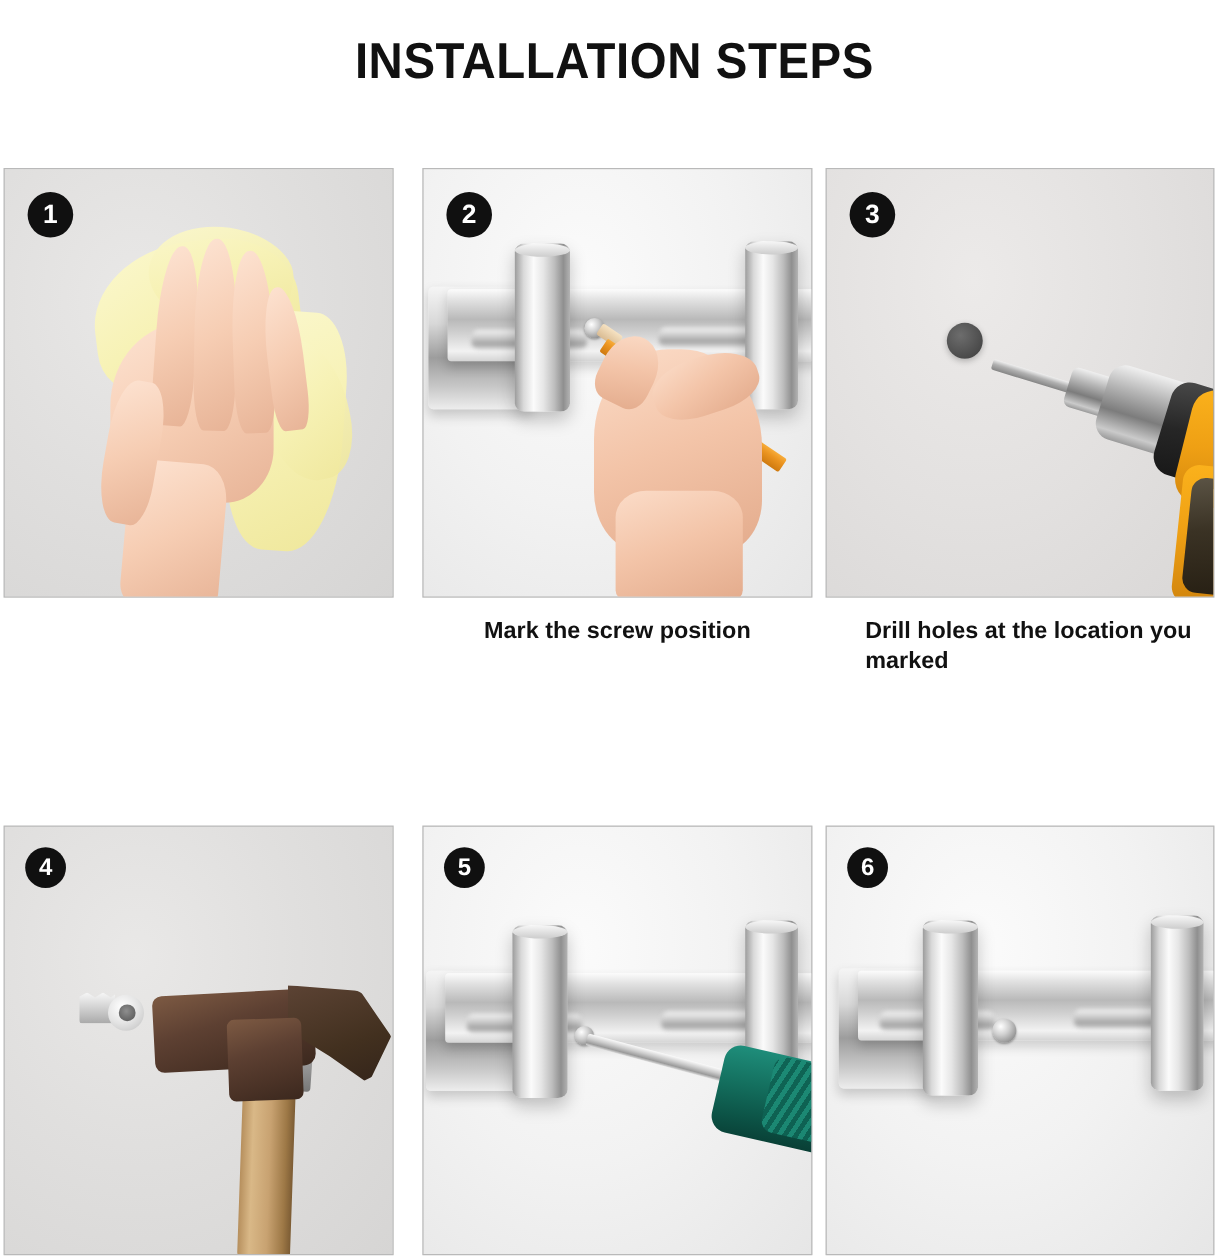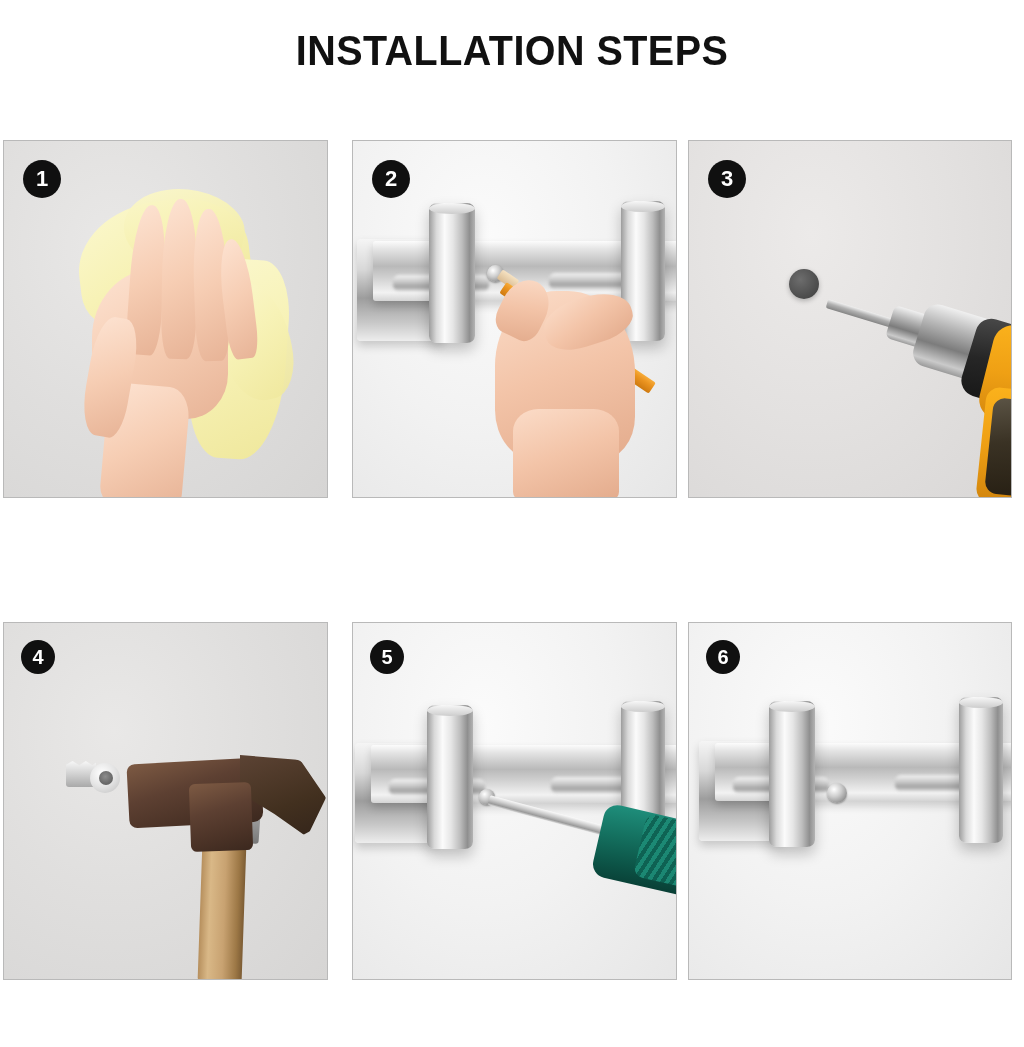--- a/index.html
+++ b/index.html
@@ -311,38 +311,40 @@
         <div class="pencil-tip" style="left:145px;top:133px;width:20px;height:11px;transform:rotate(34deg);border-radius:2px;"></div>
         <div class="pencil-body" style="left:150px;top:140px;width:180px;height:13px;transform:rotate(34deg);transform-origin:0 50%;border-radius:2px;"></div>
 
         <div class="skin" style="left:142px;top:150px;width:140px;height:170px;border-radius:44% 48% 26% 30%;"></div>
         <div class="skin" style="left:148px;top:138px;width:46px;height:60px;border-radius:50% 50% 30% 30%;transform:rotate(26deg);"></div>
         <div class="skin" style="left:190px;top:156px;width:90px;height:48px;border-radius:44% 50% 40% 40%;transform:rotate(-18deg);"></div>
         <div class="skin" style="left:160px;top:268px;width:106px;height:92px;border-radius:24% 24% 10% 10%;"></div>
 
         <div class="badge">2</div>
       </div>
+      <div class="caption cap-center">Mark the screw position</div>
     </div>
 
     <div class="step-cell col3">
       <div class="photo">
         <div class="wall softgrey"></div>
 
         <div class="drilled-hole" style="left:100px;top:128px;width:30px;height:30px;"></div>
 
         <div class="drill-bit" style="left:138px;top:158px;width:78px;height:9px;transform:rotate(17deg);transform-origin:0 50%;border-radius:2px;"></div>
         <div class="drill-chuck" style="left:200px;top:170px;width:46px;height:34px;transform:rotate(17deg);border-radius:6px;"></div>
         <div class="drill-chuck" style="left:228px;top:172px;width:92px;height:64px;transform:rotate(17deg);border-radius:14px;"></div>
         <div class="drill-black" style="left:278px;top:186px;width:96px;height:80px;transform:rotate(17deg);border-radius:16px;"></div>
         <div class="drill-body-yellow" style="left:296px;top:192px;width:110px;height:96px;transform:rotate(14deg);border-radius:20px;"></div>
         <div class="drill-body-yellow" style="left:292px;top:248px;width:60px;height:116px;transform:rotate(6deg);border-radius:14px;"></div>
         <div class="drill-black" style="left:300px;top:258px;width:40px;height:96px;transform:rotate(6deg);border-radius:12px;opacity:.9;"></div>
 
         <div class="badge">3</div>
       </div>
+      <div class="caption cap-left-3">Drill holes at the location you marked</div>
     </div>
   </div>
 
   <div class="steps-row row2" style="margin-top:124px;">
 
     <div class="step-cell col1">
       <div class="photo">
         <div class="wall grey"></div>
 
         <div class="anchor-body" style="left:62px;top:138px;width:30px;height:26px;clip-path:polygon(0 14%,22% 0,44% 16%,66% 0,88% 16%,100% 6%,100% 100%,0 100%);"></div>

